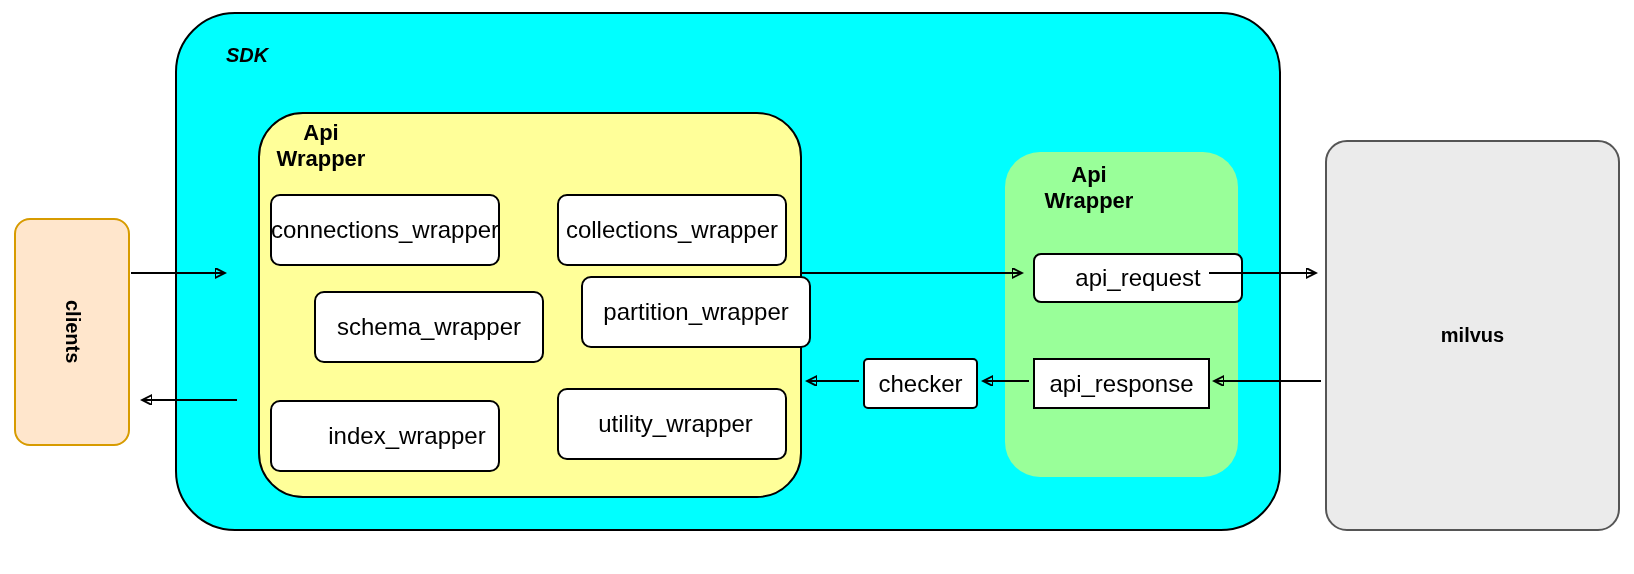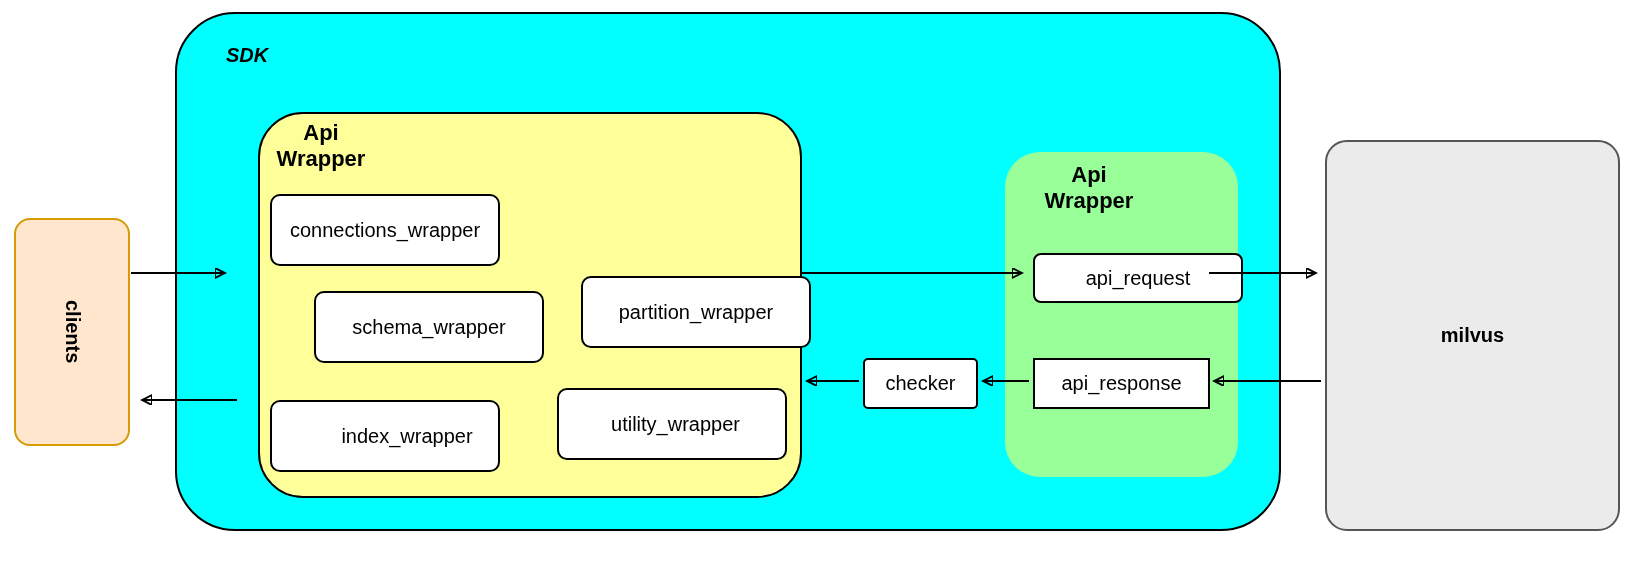--- a/index.html
+++ b/index.html
@@ -80,21 +80,21 @@
     border: 2px solid #555;
     border-radius: 22px;
     font-weight: bold;
   }
 
   .box {
     position: absolute;
     background: #ffffff;
     border: 2px solid #000;
     display: flex; align-items: center; justify-content: center;
-    font-size: 20px;
+    font-size: 24px;
     border-radius: 10px;
   }
 
   
   .wb { width: 230px; height: 72px; }
   .wb-r1c1 { left: 10px;  top: 80px;  }
   .wb-r2c1 { left: 10px;  top: 177px; margin-left: 44px; }
   .wb-r3c1 { left: 10px;  top: 286px; padding-left: 44px; }
   .wb-r1c2 { left: 297px; top: 80px;  }
   .wb-r2c2 { left: 297px; top: 162px; margin-left: 24px; }
@@ -130,20 +130,21 @@
 
     <div class="api-wrapper">
       <div class="aw-label">
         <div>Api</div>
         <div>Wrapper</div>
       </div>
 
       <div class="box wb wb-r1c1">connections_wrapper</div>
       <div class="box wb wb-r2c1">schema_wrapper</div>
       <div class="box wb wb-r3c1">index_wrapper</div>
+      <div class="box wb wb-r1c2">collections_wrapper</div>
       <div class="box wb wb-r2c2">partition_wrapper</div>
       <div class="box wb wb-r3c2">utility_wrapper</div>
     </div>
 
     <div class="box checker">checker</div>
 
     <div class="api-gateway">
       <div class="ag-label">
         <div>Api</div>
         <div>Wrapper</div>

